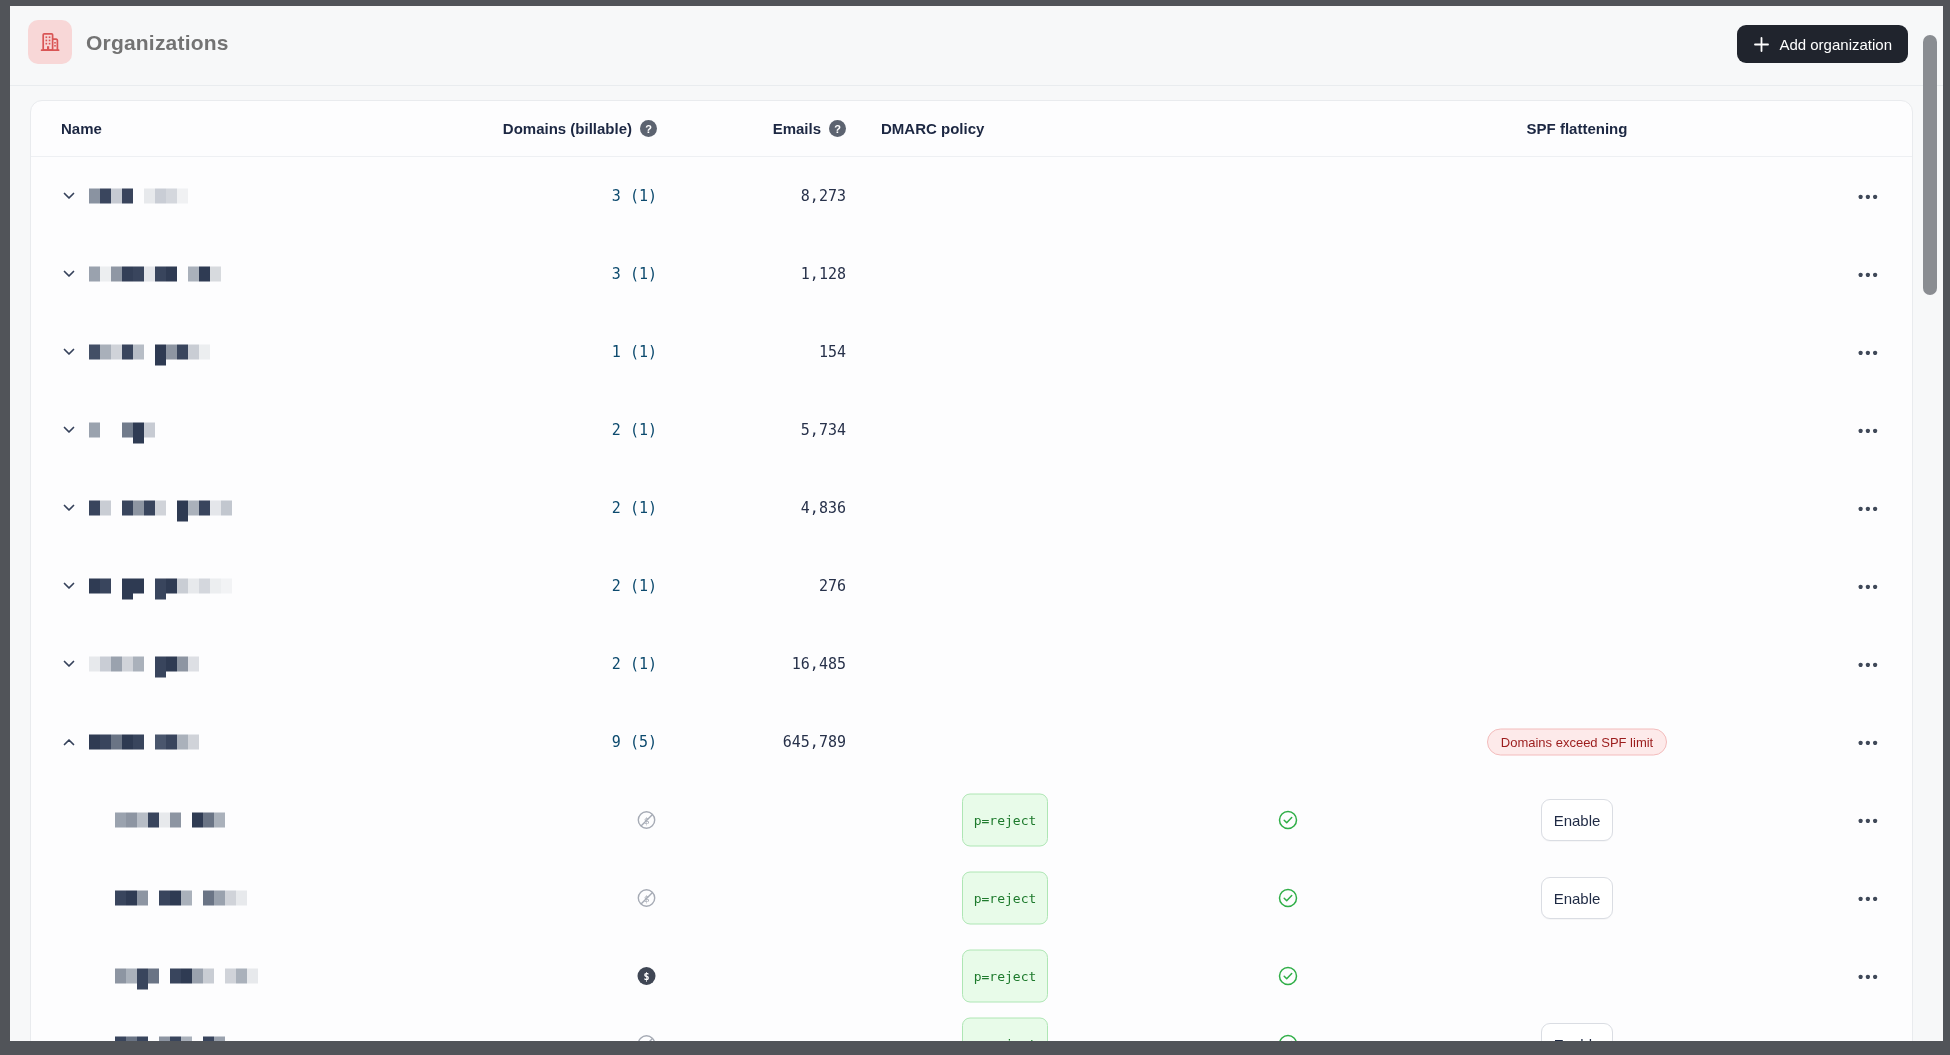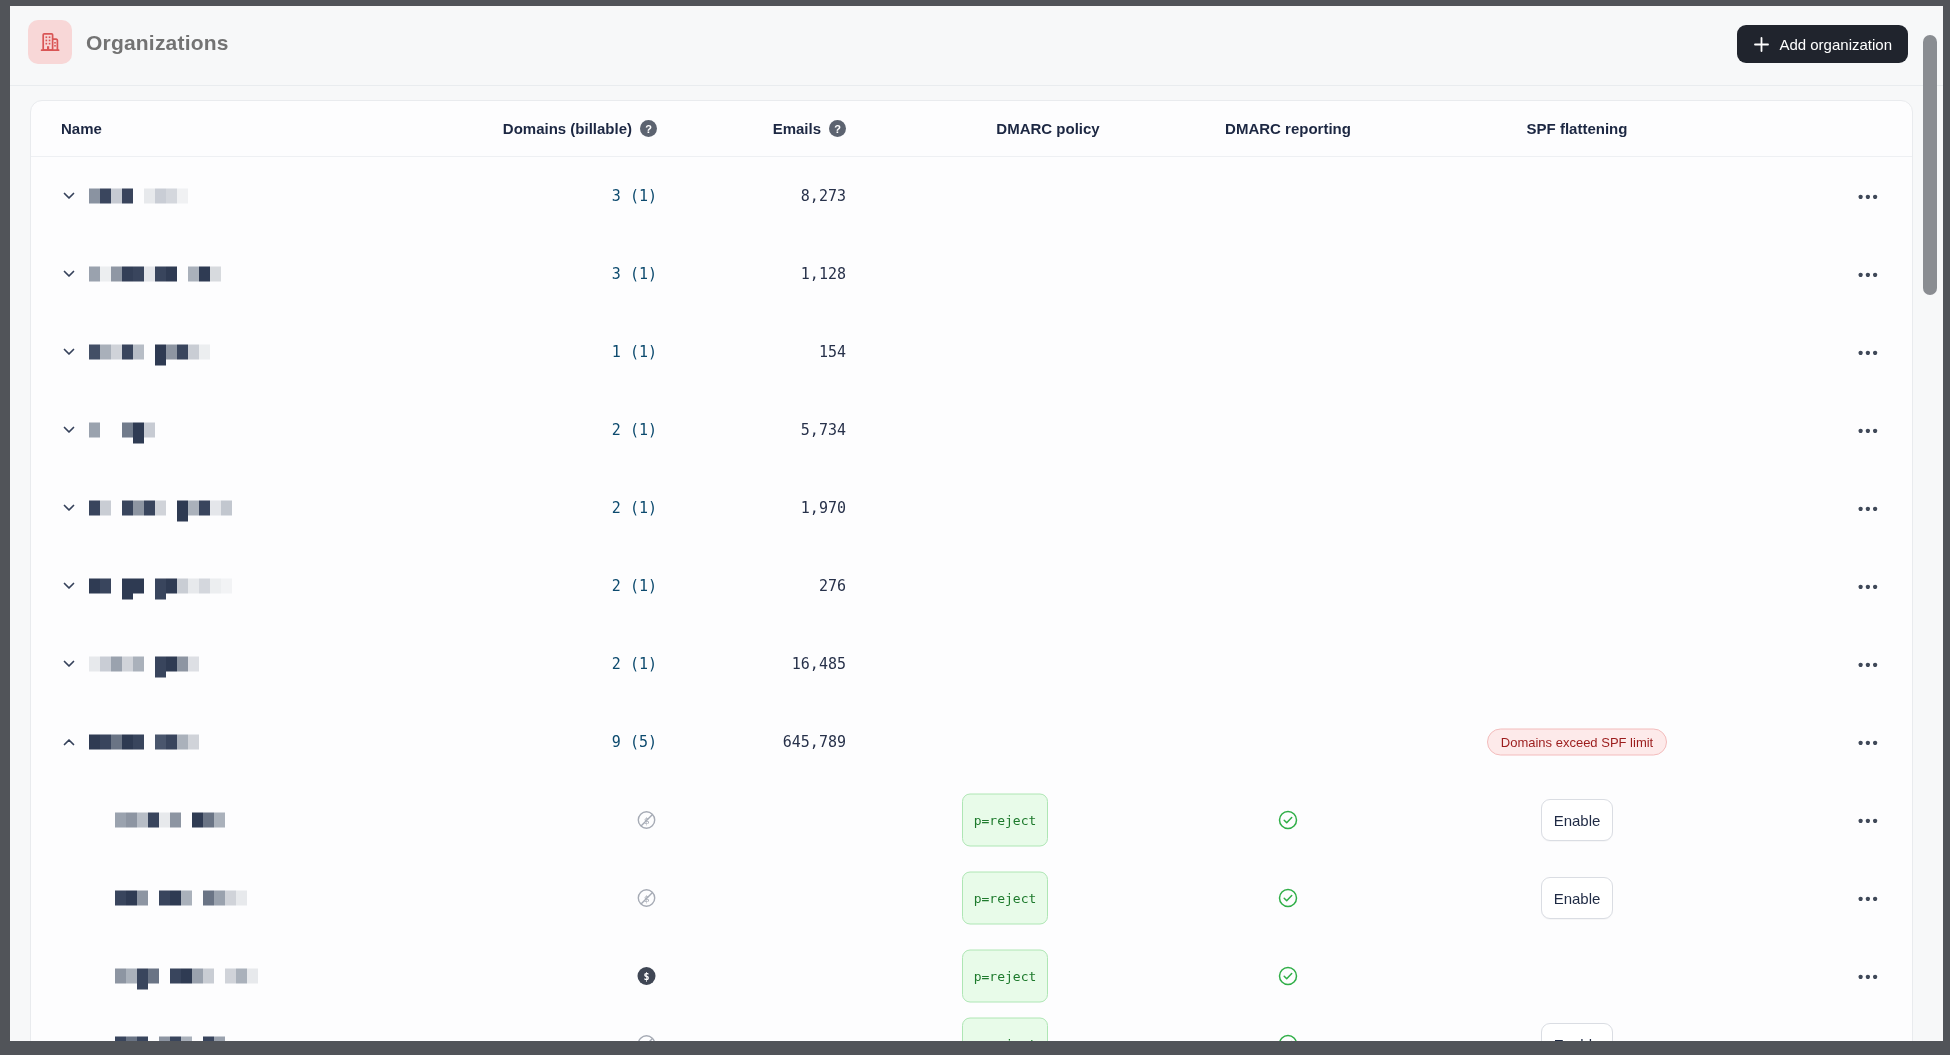--- a/index.html
+++ b/index.html
@@ -18,21 +18,21 @@
 
   
   .card{position:absolute;left:20px;top:94px;width:1883px;height:1400px;background:#fdfdfe;
     border:1px solid #e9ebee;border-radius:12px;box-sizing:border-box;}
   .thead{position:relative;height:55px;border-bottom:1px solid #eef0f3;}
   .th{position:absolute;top:0;height:55px;display:flex;align-items:center;gap:8px;
     font-size:15px;font-weight:700;color:#1c2742;}
   .th-name{left:30px;}
   .th-domains{left:400px;width:226px;justify-content:flex-end;}
   .th-emails{left:615px;width:200px;justify-content:flex-end;}
-  .th-policy{left:917px;width:200px;justify-content:center;}
+  .th-policy{left:850px;width:200px;}
   .th-reporting{left:1157px;width:200px;justify-content:center;}
   .th-spf{left:1396px;width:300px;justify-content:center;}
   .help{width:17px;height:17px;border-radius:50%;background:#5c6370;color:#fff;font-size:11px;font-weight:700;
     display:inline-flex;align-items:center;justify-content:center;flex:none;cursor:pointer;}
 
   .row{position:relative;height:78px;}
   .row.partial{margin-top:-10px;}
   .cell{position:absolute;top:50%;transform:translateY(-50%);}
   .c-chevron{left:30px;width:20px;display:flex;cursor:pointer;}
   .c-name{left:58px;display:flex;align-items:center;}
@@ -113,23 +113,20 @@
           <span>Domains (billable)</span>
           <span class="help">?</span>
         </div>
         <div class="th th-emails">
           <span>Emails</span>
           <span class="help">?</span>
         </div>
         <div class="th th-policy">
           <span>DMARC policy</span>
         </div>
-        <div class="th th-reporting">
-          <span>DMARC reporting</span>
-        </div>
         <div class="th th-spf">
           <span>SPF flattening</span>
         </div>
       </div>
       <div id="rows">
           <div class="row">
             <div class="cell c-chevron">
               <svg width="16" height="16" viewBox="0 0 16 16">
                 <path d="M3.5 5.5 8 10l4.5-4.5" fill="none" stroke="#35415a" stroke-width="1.7" stroke-linecap="round" stroke-linejoin="round"></path>
               </svg>
@@ -239,21 +236,21 @@
                 <span class="px" style="background: rgb(208, 211, 217);"></span>
                 <span class="px gap"></span>
                 <span class="px tall" style="background: rgb(46, 58, 82);"></span>
                 <span class="px" style="background: rgb(170, 177, 187);"></span>
                 <span class="px" style="background: rgb(57, 69, 93);"></span>
                 <span class="px" style="background: rgb(228, 230, 234);"></span>
                 <span class="px" style="background: rgb(194, 199, 207);"></span>
               </div>
             </div>
             <div class="cell c-domains">2 (1)</div>
-            <div class="cell c-emails">1,970</div>
+            <div class="cell c-emails">4,836</div>
             <div class="cell c-actions">•••</div>
           </div>
           <div class="row">
             <div class="cell c-chevron">
               <svg width="16" height="16" viewBox="0 0 16 16">
                 <path d="M3.5 5.5 8 10l4.5-4.5" fill="none" stroke="#35415a" stroke-width="1.7" stroke-linecap="round" stroke-linejoin="round"></path>
               </svg>
             </div>
             <div class="cell c-name">
               <div class="mosaic">

